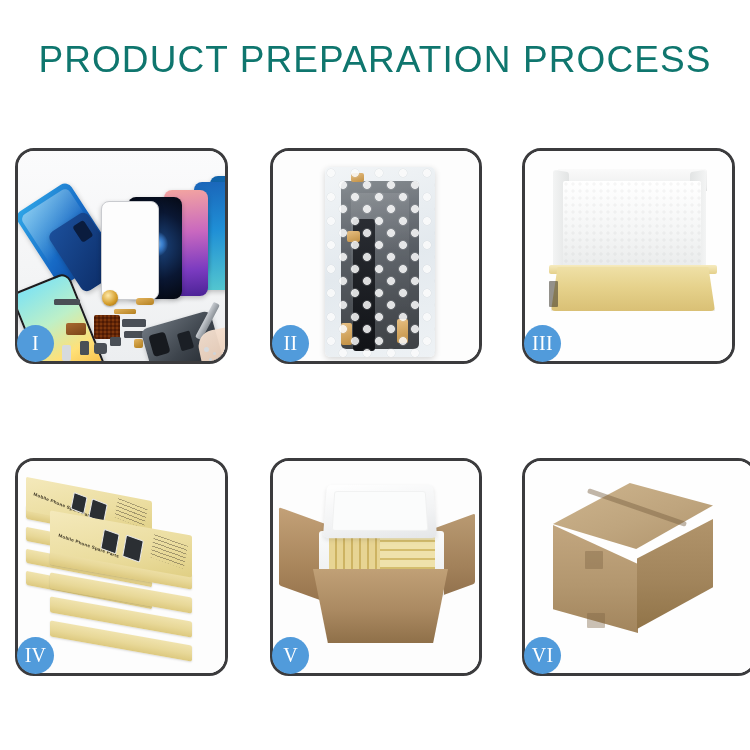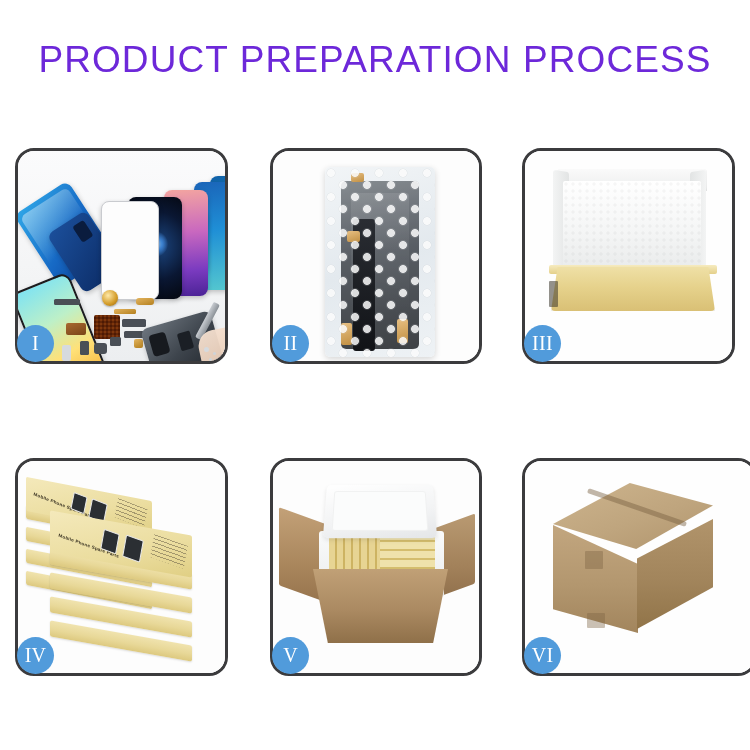--- a/index.html
+++ b/index.html
@@ -22,21 +22,21 @@
     left: 0;
     top: 38px;
     width: 750px;
     text-align: center;
   }
   #title {
     font-family: "Liberation Sans", sans-serif;
     font-size: 37px;
     font-weight: 400;
     letter-spacing: 1.1px;
-    color: #6d28d9;
+    color: #0f766e;
     line-height: 44px;
     white-space: nowrap;
   }
   #subtitle {
     margin-top: 8px;
     font-family: "Liberation Sans", sans-serif;
     font-size: 14.5px;
     font-weight: 400;
     color: #242424;
     letter-spacing: 0.15px;

